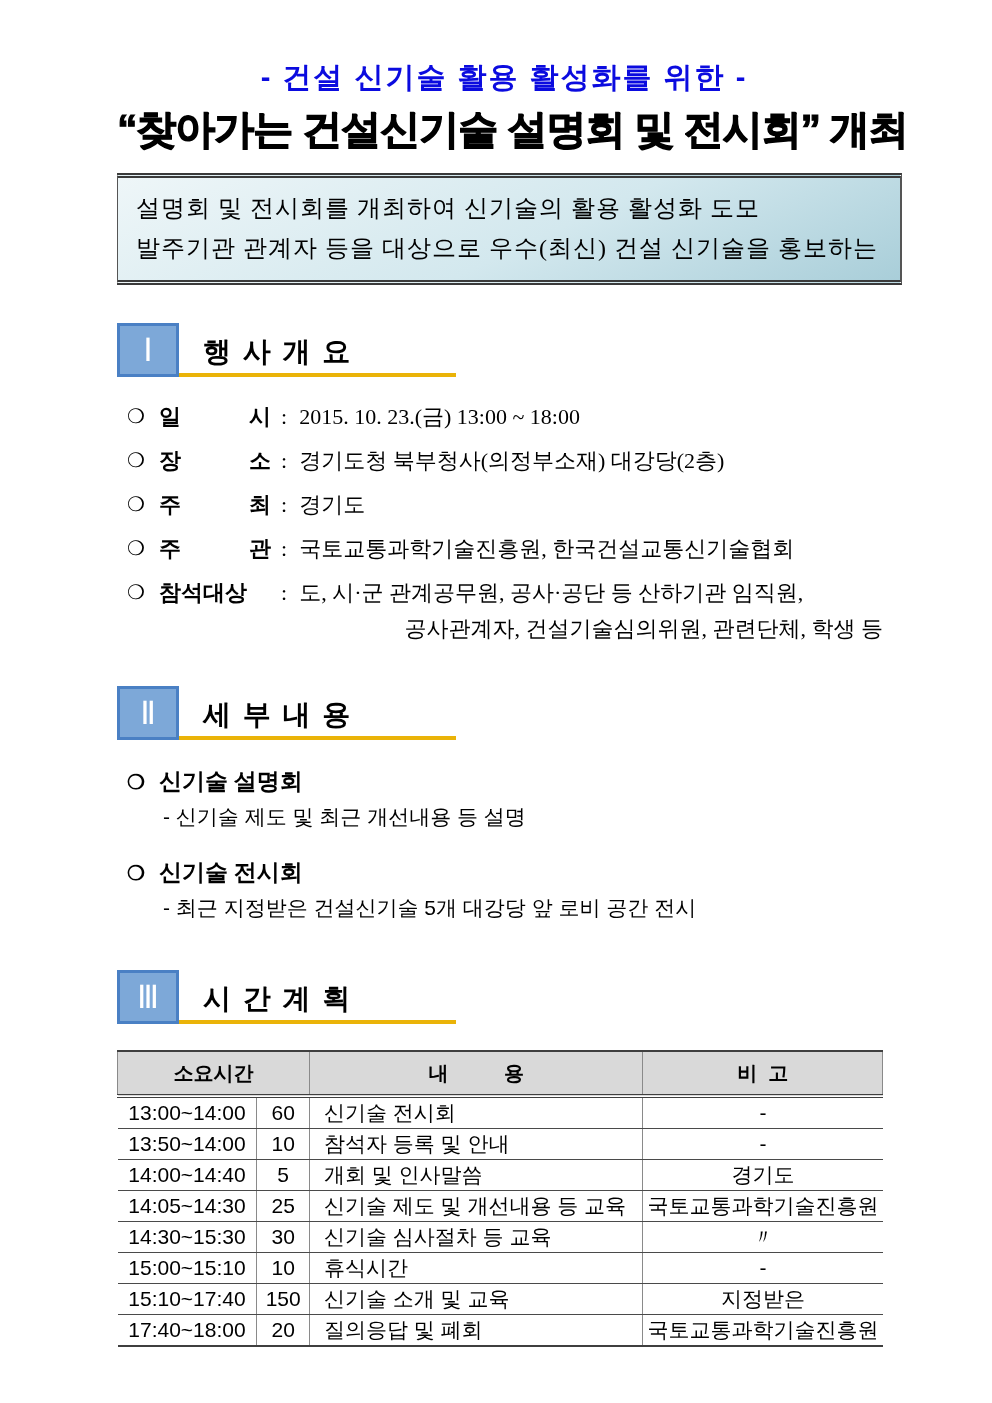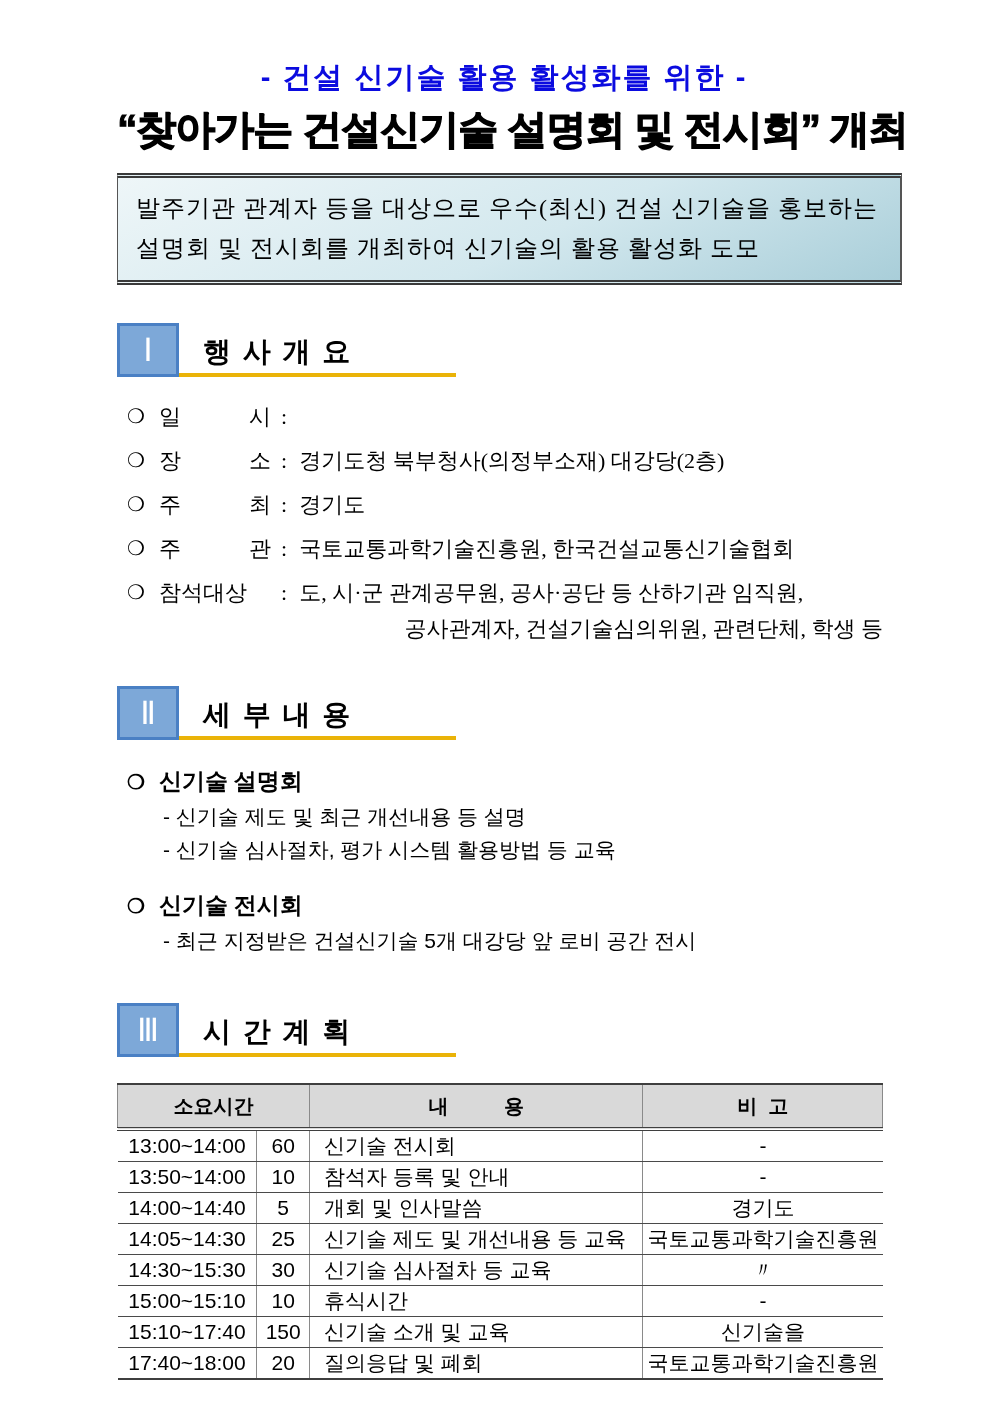--- a/index.html
+++ b/index.html
@@ -43,21 +43,21 @@
     padding:10px 0 2px 24px;font-size:28px;font-weight:bold;
     font-family:"Liberation Sans",sans-serif;letter-spacing:2px;
   }
 
   
   .ov-list{margin-top:26px;font-family:"Liberation Serif",serif;font-size:22px;}
   .ov-row{margin:0 0 17px 10px;display:flex;align-items:flex-start;line-height:27px;}
   .bullet{width:32px;flex:0 0 32px;font-size:20px;}
   .ov-label{
     display:inline-block;width:112px;flex:0 0 112px;
-    text-align:justify;text-align-last:justify;
+    text-align:justify;text-align-last:justify;font-weight:bold;
   }
   .ov-colon{margin:0 12px 0 10px;}
   .ov-value{flex:1;}
   .ov-value div{margin:0;}
   .ov-value .second{margin-top:9px;text-align:right;}
 
   
   .detail-area{margin-top:28px;}
   .detail-group{margin-bottom:26px;}
   .dg-title-row{display:flex;margin-left:10px;font-family:"Liberation Serif",serif;
@@ -88,37 +88,40 @@
 <body>
 
 <div class="page">
 
   <div class="subtitle">- 건설 신기술 활용 활성화를 위한 -</div>
   <div class="main-title">“찾아가는 건설신기술 설명회 및 전시회” 개최</div>
 
   <div class="content">
 
     <div class="summary-box">
+      <div>설명회 및 전시회를 개최하여 신기술의 활용 활성화 도모</div>
       <div>발주기관 관계자 등을 대상으로 우수(최신) 건설 신기술을 홍보하는</div>
-      <div>설명회 및 전시회를 개최하여 신기술의 활용 활성화 도모</div>
     </div>
 
     <div class="section-header" style="margin-top:38px;">
       <div class="num-box">
         <span>Ⅰ</span>
       </div>
       <div class="sec-title">행 사 개 요</div>
     </div>
 
     <div class="ov-list">
 
       <div class="ov-row">
         <span class="bullet">❍</span>
         <span class="ov-label">일 시</span>
         <span class="ov-colon">:</span>
+        <span class="ov-value">
+            <div>2015. 10. 23.(금) 13:00 ~ 18:00</div>
+          </span>
       </div>
 
       <div class="ov-row">
         <span class="bullet">❍</span>
         <span class="ov-label">장 소</span>
         <span class="ov-colon">:</span>
         <span class="ov-value">
             <div>경기도청 북부청사(의정부소재) 대강당(2층)</div>
           </span>
       </div>
@@ -162,21 +165,20 @@
 
     <div class="detail-area">
 
       <div class="detail-group">
         <div class="dg-title-row">
           <span class="bullet">❍</span>
           <span>신기술 설명회</span>
         </div>
         <div class="dg-items">
           <div>- 신기술 제도 및 최근 개선내용 등 설명</div>
-          <div>- 신기술 심사절차, 평가 시스템 활용방법 등 교육</div>
         </div>
       </div>
 
       <div class="detail-group">
         <div class="dg-title-row">
           <span class="bullet">❍</span>
           <span>신기술 전시회</span>
         </div>
         <div class="dg-items">
           <div>- 최근 지정받은 건설신기술 5개 대강당 앞 로비 공간 전시</div>
@@ -234,21 +236,21 @@
         <tr>
           <td class="c-time">15:00~15:10</td>
           <td class="c-min">10</td>
           <td class="c-content">휴식시간</td>
           <td class="c-remark">-</td>
         </tr>
         <tr>
           <td class="c-time">15:10~17:40</td>
           <td class="c-min">150</td>
           <td class="c-content">신기술 소개 및 교육</td>
-          <td class="c-remark">신기술을</td>
+          <td class="c-remark">지정받은</td>
         </tr>
         <tr>
           <td class="c-time">17:40~18:00</td>
           <td class="c-min">20</td>
           <td class="c-content">질의응답 및 폐회</td>
           <td class="c-remark">국토교통과학기술진흥원</td>
         </tr>
       </tbody>
     </table>
 

